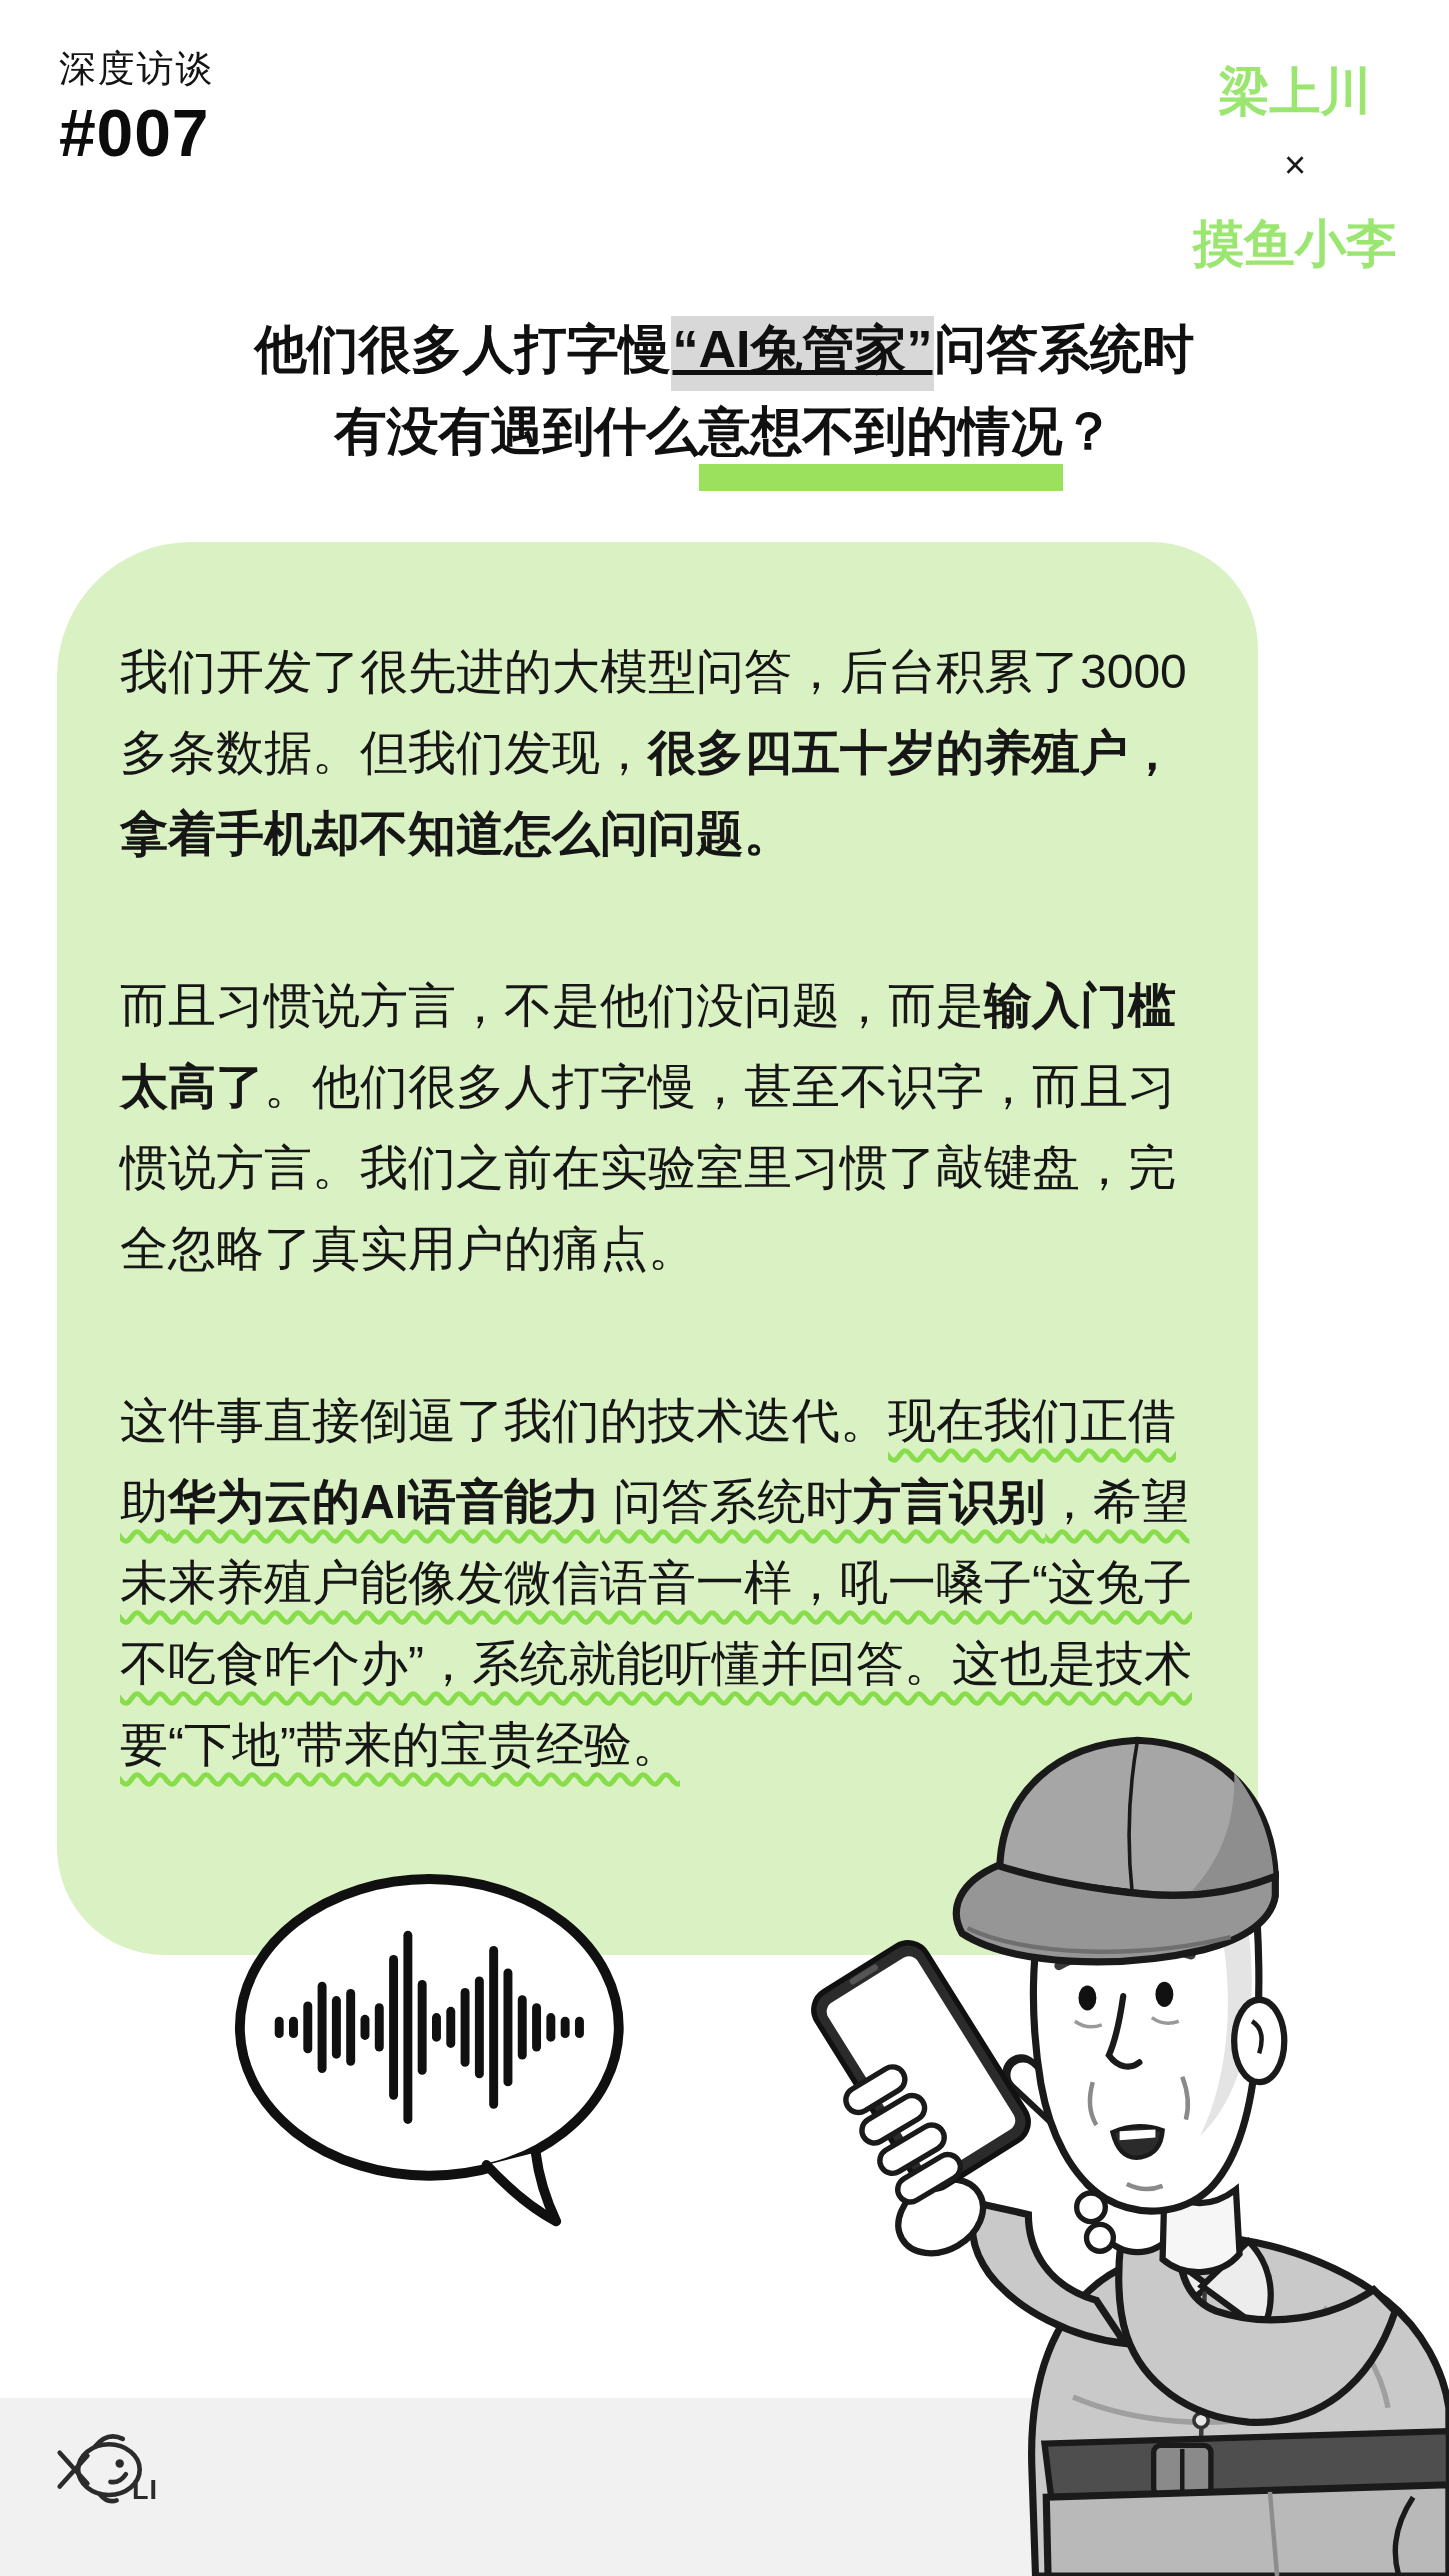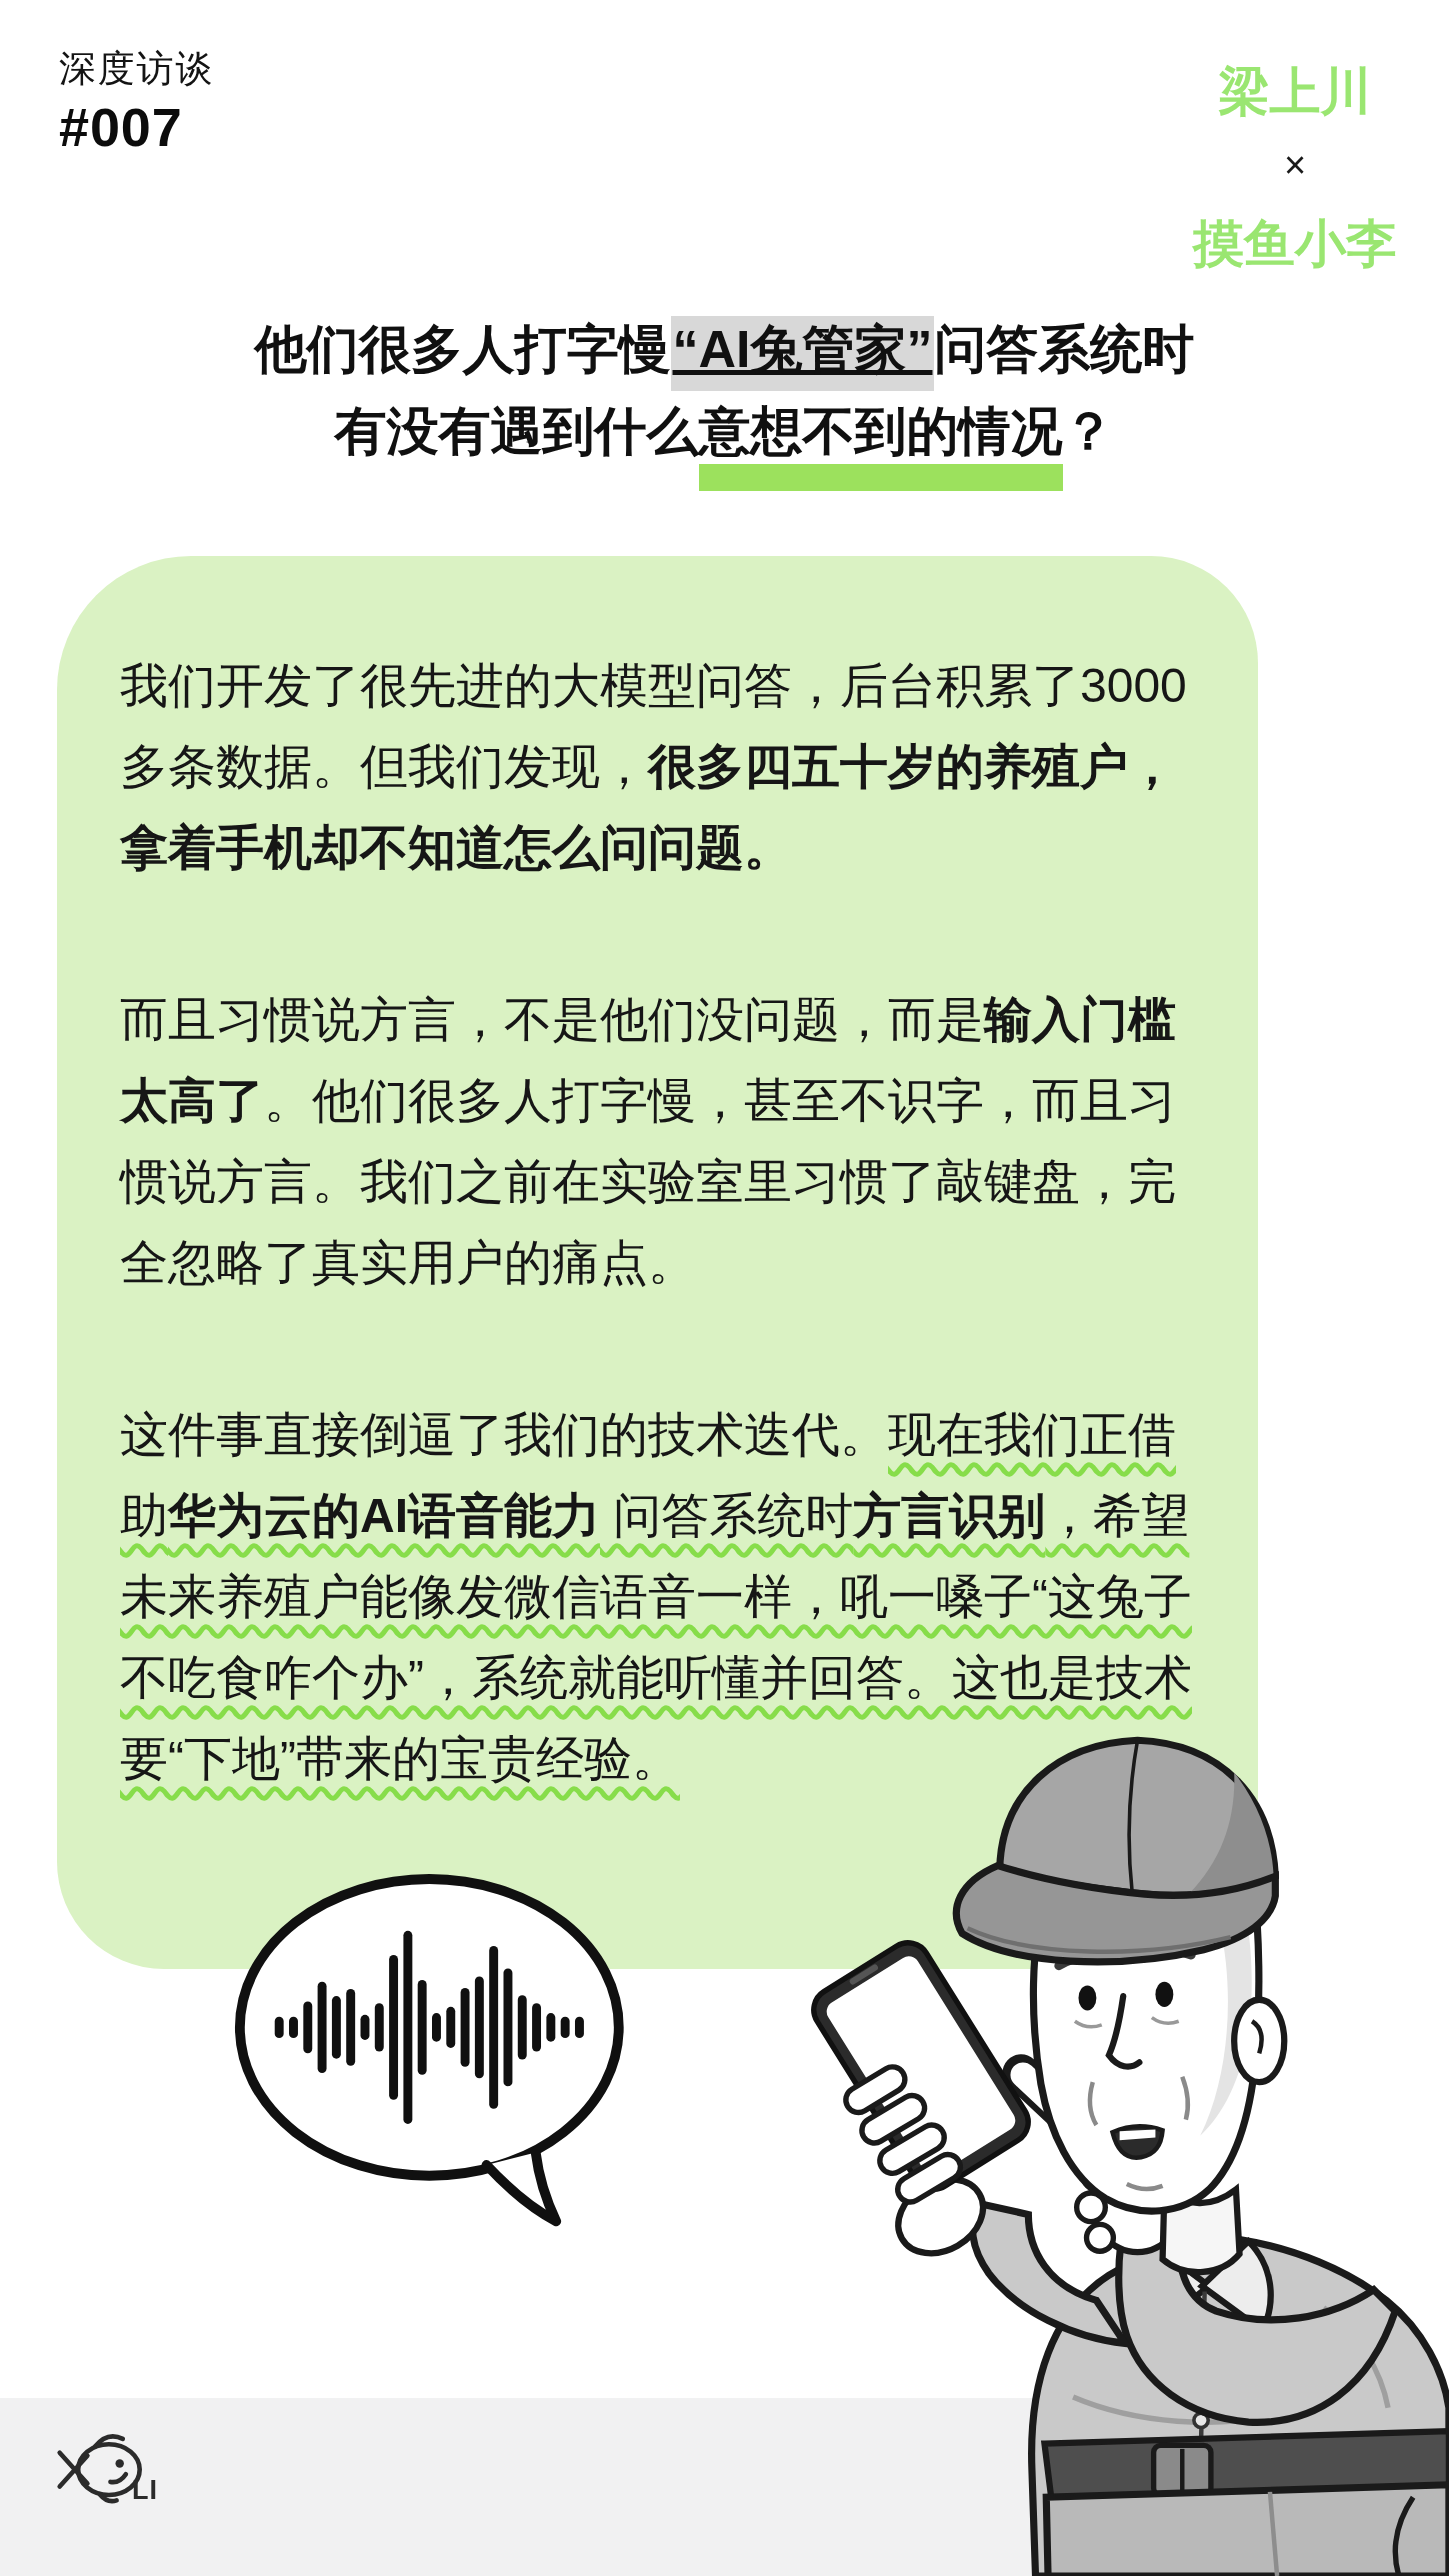--- a/index.html
+++ b/index.html
@@ -4,37 +4,37 @@
 <style>
   html,body{margin:0;padding:0;}
   body{
     width:1449px;height:2576px;position:relative;overflow:hidden;
     background:#ffffff;color:#111;
     font-family:"Liberation Sans","DejaVu Sans",sans-serif;
   }
   
   .header-left{position:absolute;left:59px;top:50px;line-height:1;}
   .series-label{font-size:37px;font-weight:500;letter-spacing:1.8px;color:#141414;}
-  .issue-number{font-size:54px;font-weight:900;letter-spacing:0.9px;margin-top:12.5px;color:#0c0c0c;}
+  .issue-number{font-size:66px;font-weight:900;letter-spacing:0.9px;margin-top:12.5px;color:#0c0c0c;}
   .header-right{position:absolute;right:52px;top:66px;display:flex;align-items:center;gap:29px;line-height:1;flex-direction:column;}
   .person-name{font-size:51px;font-weight:900;color:#9ae671;}
   .times-symbol{font-size:38px;font-weight:400;color:#1a1a1a;padding-bottom:5.4px;}
 
   
   .question{position:absolute;left:0;top:308px;width:100%;text-align:center;
     font-size:52px;font-weight:800;line-height:82px;color:#101010;}
   .q-gray{background:#d8d8d8;padding:3.6px 1.8px 12.5px;text-decoration:underline;}
   .q-green{
     background-image:linear-gradient(#9ce15d,#9ce15d);
     background-size:100% 27px;background-repeat:no-repeat;background-position:left bottom;
     padding-bottom:31px;
   }
 
   
-  .card{position:absolute;left:57px;top:556px;width:1201px;height:1413px;
+  .card{position:absolute;left:57px;top:542px;width:1201px;height:1413px;
     background:#daf2c3;border-radius:134px 107px 107px 107px;z-index:1;}
   .card-text{position:absolute;left:63px;right:63px;top:89px;
     font-size:48px;line-height:81px;color:#161616;text-align:left;}
   .card-text p{margin:0;}
   .card-text p + p{margin-top:91px;}
   .b{font-weight:800;}
   .wavy{
     text-decoration-line:underline;
     text-decoration-style:wavy;
     text-decoration-color:#87dd4a;

